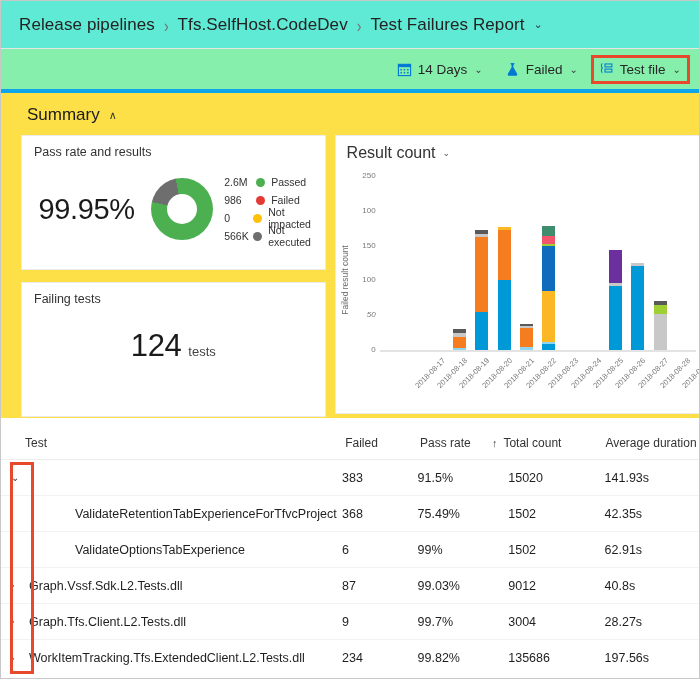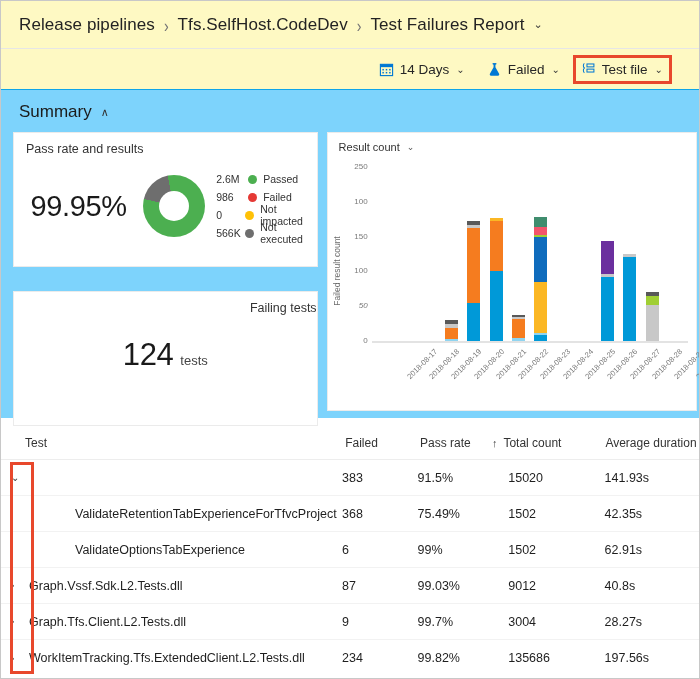--- a/index.html
+++ b/index.html
@@ -25,21 +25,21 @@
     overflow: hidden;
   }
 
   
   .breadcrumb {
     height: 47px;
     display: flex;
     align-items: center;
     padding-left: 18px;
     box-sizing: border-box;
-    background: #fef9c3;
+    background: #5eead4;
   }
   .bc-item {
     font-size: 17px;
     color: #232323;
     white-space: nowrap;
     letter-spacing: 0.1px;
   }
   .bc-sep {
     margin: 0 9px;
     color: #767676;
@@ -54,23 +54,23 @@
     display: inline-block;
   }
 
   
   .toolbar {
     height: 41px;
     border-top: 1px solid #e6e6e6;
     display: flex;
     align-items: center;
     justify-content: flex-end;
-    padding-right: 30px;
-    box-sizing: border-box;
-    background: #fef9c3;
+    padding-right: 12px;
+    box-sizing: border-box;
+    background: #86efac;
     position: relative;
   }
   .tb-group {
     display: flex;
     align-items: center;
     margin-left: 14px;
     padding: 3px 4px;
   }
   .tb-group.highlight {
     outline: 3px solid #e8482c;
@@ -85,23 +85,23 @@
   }
   .tb-caret {
     color: #3b3b3b;
     font-size: 10px;
     margin-left: 2px;
   }
   .icon-svg { display: block; }
 
   
   .content {
-    background: #7dd3fc;
-    border-top: 1px solid #0ea5e9;
-    padding: 8px 8px 0 12px;
+    background: #fde047;
+    border-top: 4px solid #0ea5e9;
+    padding: 8px 8px 0 20px;
     box-sizing: border-box;
     height: 329px;
     position: relative;
   }
   .summary-head {
     display: flex;
     align-items: center;
     height: 28px;
     padding-left: 6px;
   }
@@ -117,21 +117,21 @@
   }
   .cards {
     display: flex;
     gap: 9px;
     margin-top: 6px;
   }
   .col-left {
     width: 305px;
     display: flex;
     flex-direction: column;
-    gap: 24px;
+    gap: 12px;
   }
   .card {
     background: #fff;
     border: 1px solid #ebebeb;
     box-sizing: border-box;
     position: relative;
   }
   .card-title {
     font-size: 12.5px;
     color: #333;
@@ -185,21 +185,21 @@
     text-align: left;
   }
   .lg-dot {
     width: 9px; height: 9px;
     border-radius: 50%;
     margin: 0 6px 0 0;
     flex: none;
   }
 
   
-  .card-failing { height: 135px; text-align: right; }
+  .card-failing { height: 135px; }
   .ft-body {
     display: flex;
     align-items: baseline;
     justify-content: center;
     height: 96px;
     padding-top: 22px;
     box-sizing: border-box;
   }
   .ft-num {
     font-size: 31px;
@@ -216,21 +216,21 @@
   .card-chart {
     width: 370px;
     height: 279px;
     flex: none;
   }
   .chart-head {
     display: flex;
     align-items: center;
     padding: 8px 0 0 11px;
   }
-  .chart-title { font-size: 11px; color: #333; }
+  .chart-title { font-size: 16px; color: #333; }
   .chart-caret { margin-left: 7px; font-size: 9px; color: #555; }
   .plot {
     position: relative;
     margin: 6px 0 0 0;
     height: 235px;
   }
   .y-axis-title {
     position: absolute;
     left: 4px;
     top: 112px;

